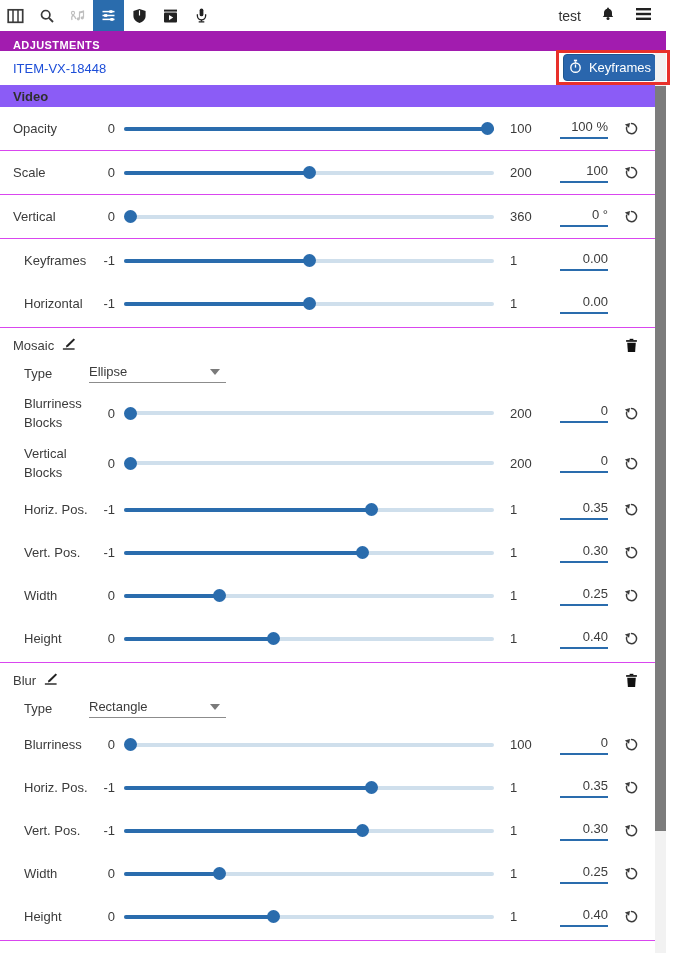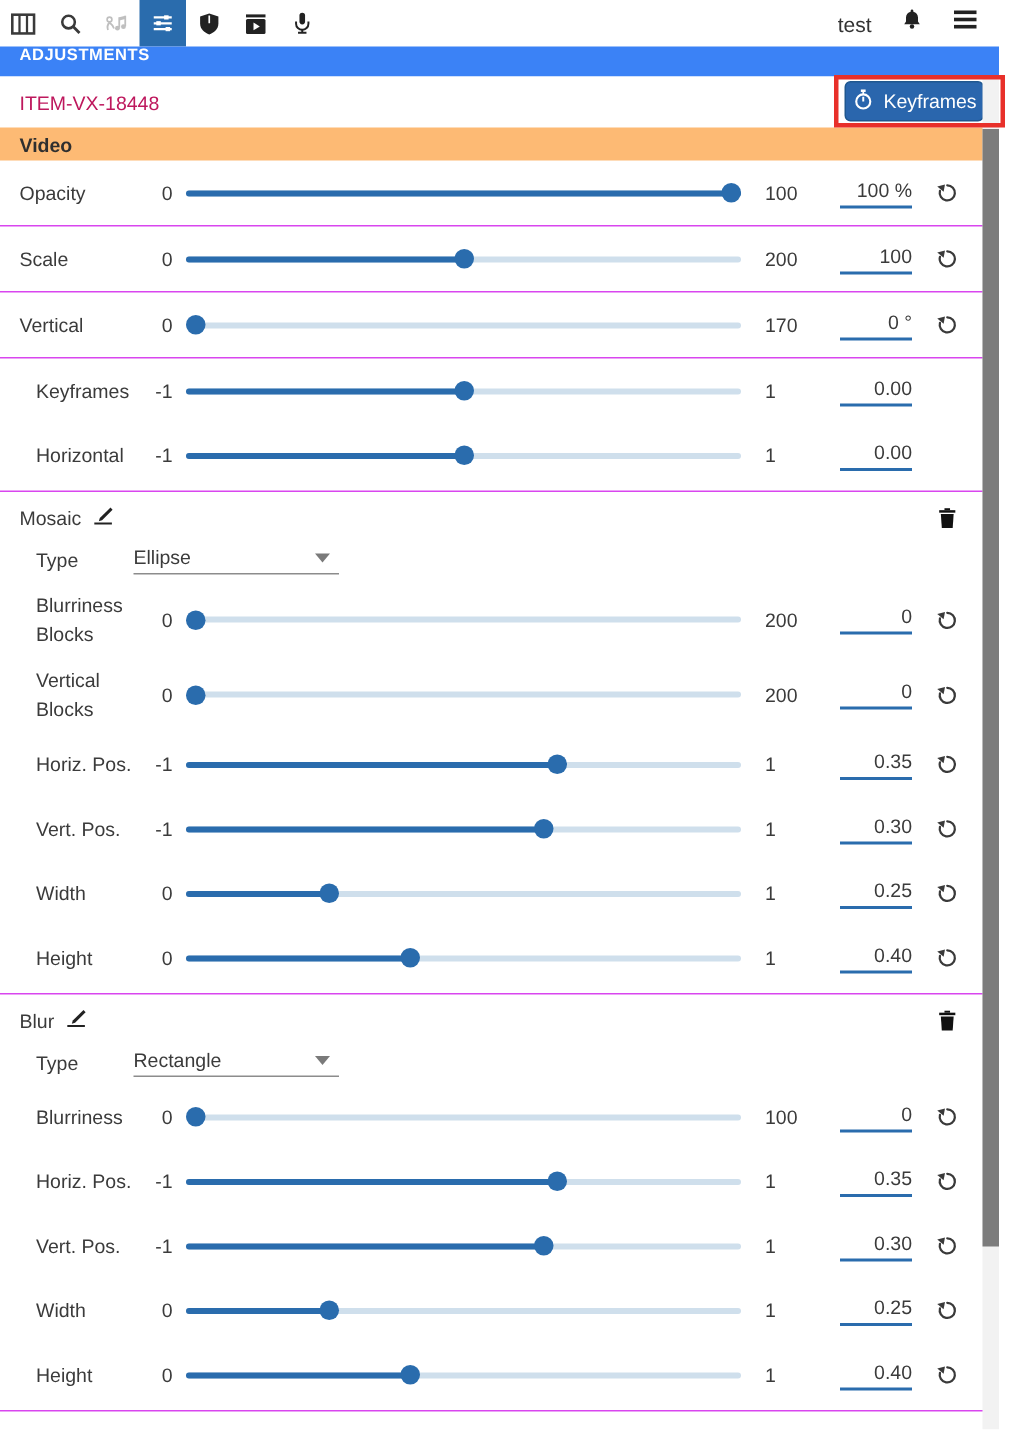--- a/index.html
+++ b/index.html
@@ -10,30 +10,30 @@
   
   #toolbar { position:absolute; top:0; left:0; width:666px; height:31px;
     background:#fff; display:flex; align-items:center; }
   .tbtn { width:31px; height:31px; display:flex; align-items:center; justify-content:center; cursor:pointer; }
   .tbtn.active { background:#2a6cad; }
   #toolbar-right { margin-left:auto; display:flex; align-items:center; gap:19px; padding-right:14px; }
   #user-label { font-size:14px; color:#333; }
 
   
   #adjustments-bar { position:absolute; top:31px; left:0; width:666px; height:20px;
-    background:#3b82f6; color:#fff; font-size:11px; font-weight:bold; letter-spacing:.4px;
-    display:flex; align-items:flex-start; padding-left:13px; }
+    background:#a21caf; color:#fff; font-size:11px; font-weight:bold; letter-spacing:.4px;
+    display:flex; align-items:flex-end; padding-left:13px; }
   #item-row { position:absolute; top:51px; left:0; width:666px; height:34px; background:#fff;
-    display:flex; align-items:center; padding-left:13px; font-size:13px; color:#be185d; }
+    display:flex; align-items:center; padding-left:13px; font-size:13px; color:#1d4ed8; }
   #keyframes-button { position:absolute; left:563px; top:54px; width:93px; height:27px;
     background:#2a66ad; border:1px solid #1f578f; border-radius:4px; color:#fff; font-size:13px;
     display:flex; align-items:center; justify-content:center; gap:6px; cursor:pointer; }
   #annotation-box { position:absolute; left:556px; top:50px; width:114px; height:35px;
     border:3px solid #e8302a; z-index:30; pointer-events:none; }
-  #video-bar { position:absolute; top:85px; left:0; width:666px; height:22px; background:#fdba74;
+  #video-bar { position:absolute; top:85px; left:0; width:666px; height:22px; background:#8b5cf6;
     color:#2f2f2f; font-size:13px; font-weight:bold; display:flex; align-items:center; padding-left:13px; }
 
   
   #rows { position:absolute; top:107px; left:0; width:666px; }
   .block { border-bottom:1px solid #d946ef; }
   .row { display:flex; align-items:center; height:43px; padding-right:18px; font-size:13px; }
   .row.tall { height:50px; }
   .row.lvl0 { padding-left:13px; }
   .row.lvl1 { padding-left:24px; }
   .rlabel { width:76px; flex:none; line-height:1.5; }
@@ -219,21 +219,21 @@
       <div class="block">
         <div class="row lvl0">
           <div class="rlabel">Vertical</div>
           <div class="rmin">0</div>
           <div class="rslider">
             <div class="track">
               <div class="fill" style="width: 0%;"></div>
             </div>
             <div class="thumb" style="left: calc(0% + 0px);"></div>
           </div>
-          <div class="rmax">170</div>
+          <div class="rmax">360</div>
           <div class="rvalue">0 °</div>
           <div class="rreset">
             <svg width="15" height="15" viewBox="0 0 16 16">
               <path d="M8 2.7 a5.4 5.4 0 1 1 -5.2 4" fill="none" stroke="#3a3a3a" stroke-width="1.6" stroke-linecap="round"></path>
               <path d="M0.9 3.6 L6.4 2.1 L5.4 7.2 Z" fill="#3a3a3a"></path>
             </svg>
           </div>
         </div>
       </div>
       <div class="group block">

